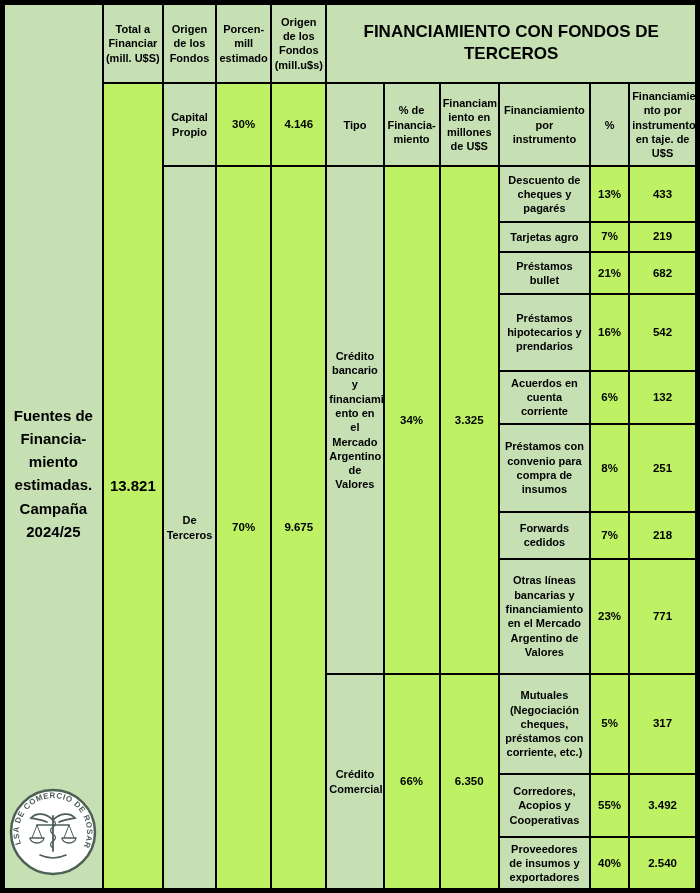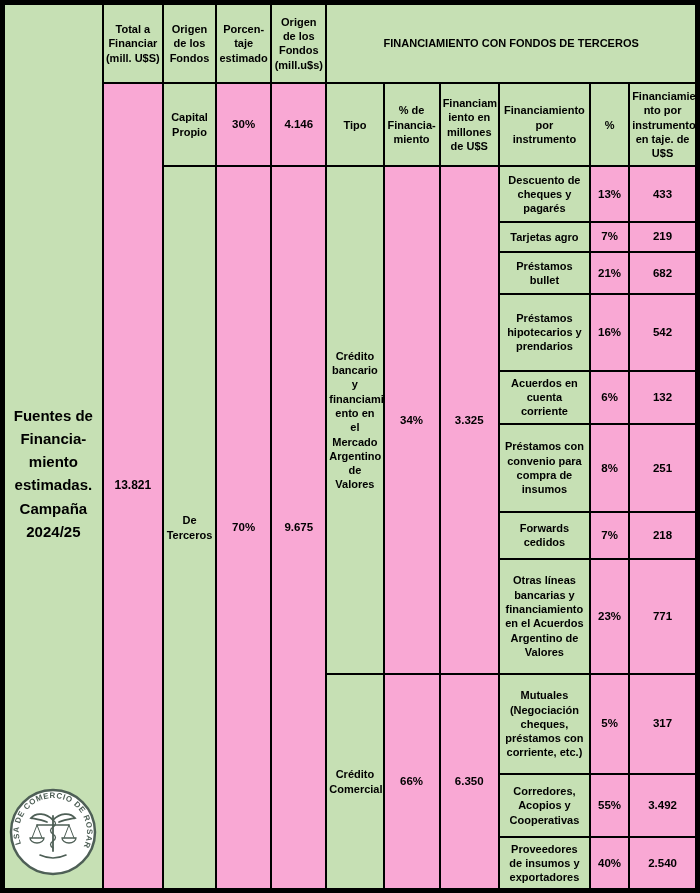--- a/index.html
+++ b/index.html
@@ -18,30 +18,30 @@
     vertical-align: middle;
     font-weight: bold;
     font-size: 11px;
     line-height: 1.3;
     color: #000000;
     padding: 1px 2px;
     white-space: pre-line;
     overflow: hidden;
   }
   .green { background: #c6e0b4; }
-  .white { background: #f9a8d4; }
+  .white { background: #bef264; }
 
   .title-cell {
     position: relative;
     font-size: 15px;
     line-height: 1.55;
     padding-top: 78px;
   }
-  .banner-cell { font-size: 11px; }
-  .total-cell  { font-size: 12px; }
+  .banner-cell { font-size: 17px; }
+  .total-cell  { font-size: 15px; }
   .value-cell  { font-size: 11.5px; }
 
   .logo-wrap {
     position: absolute;
     left: 0; right: 0;
     bottom: 12px;
     display: flex;
     justify-content: center;
   }
   .seal-text { font-size: 8px; font-weight: bold; letter-spacing: 0.6px; fill: #4e5f56; }
@@ -102,21 +102,21 @@
         </svg>
       </div>
     </td>
     <td class="green">Total a
 Financiar
 (mill. U$S)</td>
     <td class="green">Origen
 de los
 Fondos</td>
     <td class="green">Porcen-
-taje
+mill
 estimado</td>
     <td class="green">Origen
 de los
 Fondos
 (mill.u$s)</td>
     <td class="green banner-cell" colspan="6">FINANCIAMIENTO CON FONDOS DE TERCEROS</td>
   </tr>
 
   <tr style="height:83px">
     <td class="white total-cell" rowspan="12">13.821</td>
@@ -207,21 +207,21 @@
     <td class="green">Forwards
 cedidos</td>
     <td class="white value-cell">7%</td>
     <td class="white value-cell">218</td>
   </tr>
 
   <tr style="height:115px">
     <td class="green">Otras líneas
 bancarias y
 financiamiento
-en el Acuerdos
+en el Mercado
 Argentino de
 Valores</td>
     <td class="white value-cell">23%</td>
     <td class="white value-cell">771</td>
   </tr>
 
   <tr style="height:99px">
     <td class="green" rowspan="3">Crédito
 Comercial</td>
     <td class="white value-cell" rowspan="3">66%</td>

